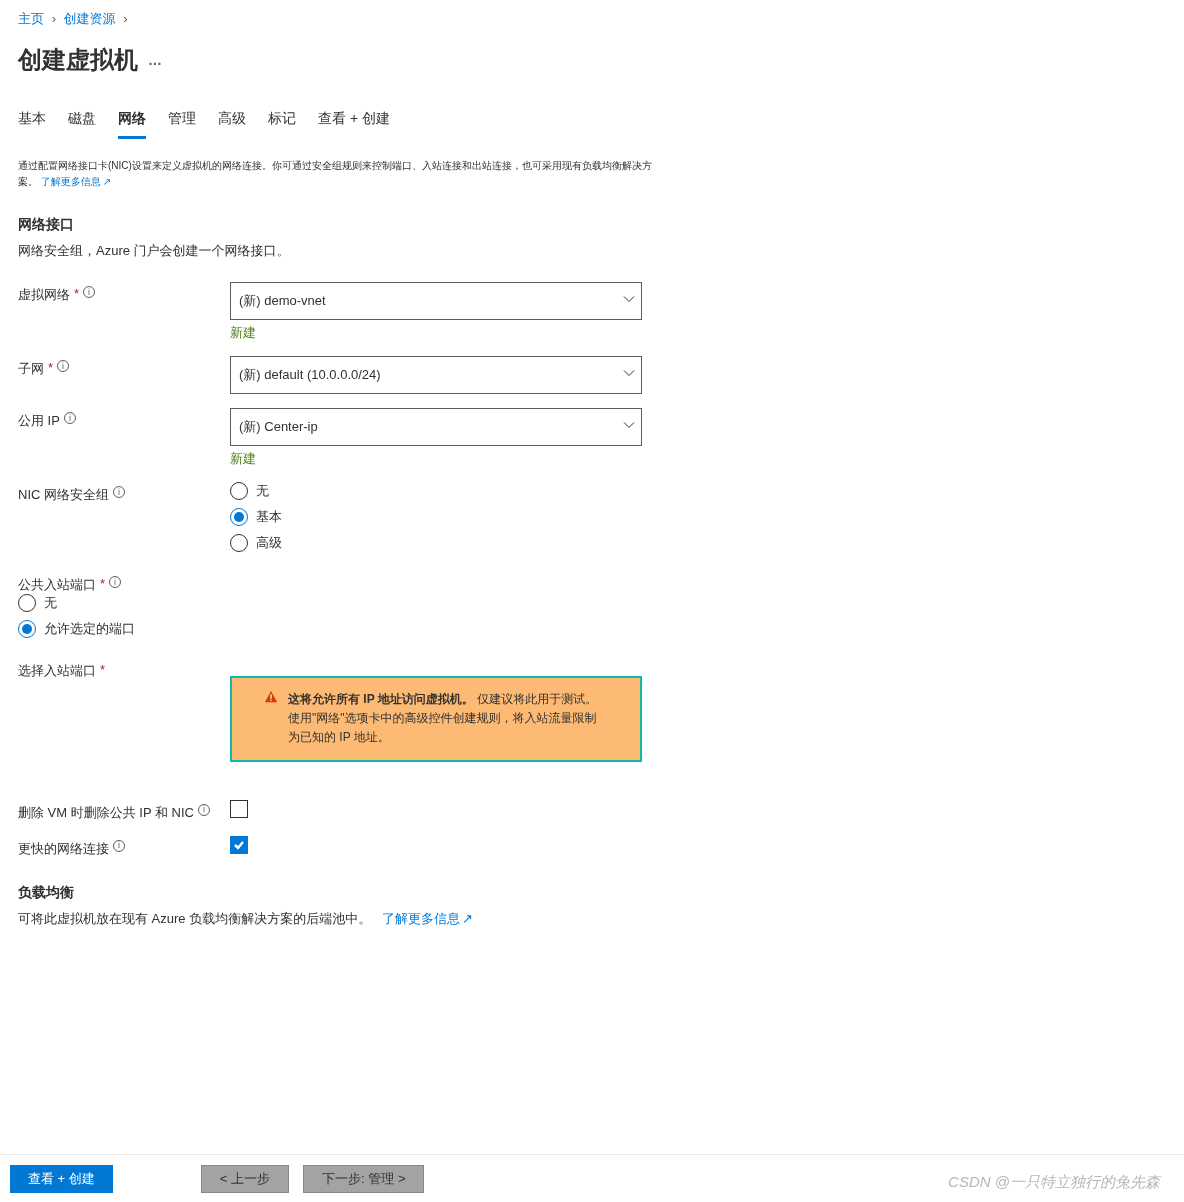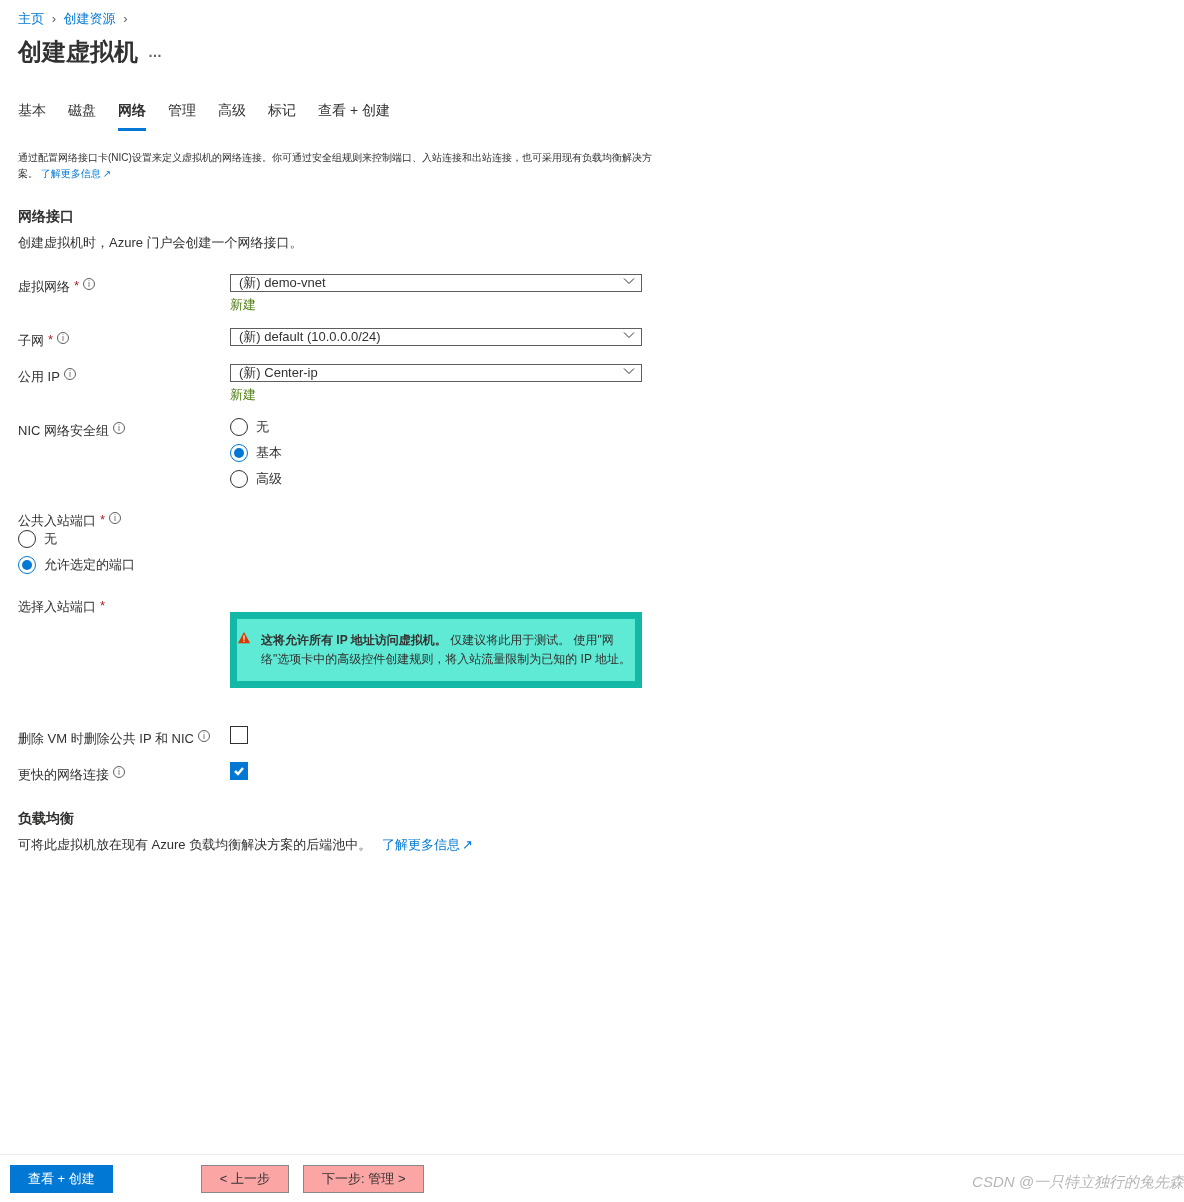--- a/index.html
+++ b/index.html
@@ -1,58 +1,58 @@
 <!DOCTYPE html>
 <html><head>
 <meta charset="utf-8">
 <style>
 * { box-sizing: border-box; margin: 0; padding: 0; }
 body { font-family: "Segoe UI", "Microsoft YaHei", sans-serif; font-size: 13px; color: #323130; background: #fff; width: 1184px; height: 1202px; position: relative; }
 .page { padding: 10px 18px 60px 18px; }
-.breadcrumb { font-size: 13px; margin-bottom: 8px; }
+.breadcrumb { font-size: 13px; margin-bottom: 16px; }
 .breadcrumb a { color: #0078d4; text-decoration: none; }
 .breadcrumb .sep { color: #605e5c; margin: 0 4px; }
 .page-title { font-size: 24px; font-weight: 600; margin-bottom: 20px; display: flex; align-items: center; }
 .page-title .more { margin-left: 10px; color: #605e5c; font-size: 14px; letter-spacing: 1px; }
 .tabs { display: flex; gap: 22px; margin-top: 34px; border-bottom: 1px solid transparent; }
 .tab { font-size: 14px; color: #323130; padding: 0 0 8px 0; cursor: pointer; }
 .tab.active { font-weight: 600; border-bottom: 3px solid #0078d4; }
 .intro { margin-top: 18px; max-width: 650px; line-height: 1.6; font-size: 10px; }
 .link { color: #0078d4; text-decoration: none; }
 .link .ext-icon { margin-left: 2px; }
 .section-h { font-weight: 600; font-size: 14px; margin-top: 26px; }
 .section-desc { margin-top: 8px; font-size: 13px; }
 .form { margin-top: 22px; }
 .row { display: flex; align-items: flex-start; margin-bottom: 14px; }
 .label-col { width: 212px; padding-top: 4px; font-size: 13px; display: flex; gap: 4px; }
 .req { color: #a4262c; }
 .info-icon { width: 12px; height: 12px; border: 1px solid #605e5c; border-radius: 50%; display: inline-flex; align-items: center; justify-content: center; font-size: 9px; color: #605e5c; line-height: 1; }
 .field-col { width: 412px; }
-.select { position: relative; width: 100%; height: 18px; border: 1px solid #605e5c; background: #fff; display: flex; align-items: center; padding: 0 26px 0 8px; font-size: 13px; cursor: pointer; }
+.select { position: relative; width: 100%; height: 38px; border: 1px solid #605e5c; background: #fff; display: flex; align-items: center; padding: 0 26px 0 8px; font-size: 13px; cursor: pointer; }
 .select .chev { position: absolute; right: 6px; top: 50%; transform: translateY(-50%); }
 .chev svg { width: 12px; height: 12px; }
 .sublink { color: #4d7c0f; font-size: 13px; margin-top: 4px; display: inline-block; text-decoration: none; font-family: Liberation Mono, monospace; }
 .radio-group { display: flex; flex-direction: column; gap: 8px; }
 .radio-item { display: flex; align-items: center; gap: 8px; font-size: 13px; cursor: pointer; }
 .radio-outer { width: 18px; height: 18px; border: 1px solid #323130; border-radius: 50%; display: flex; align-items: center; justify-content: center; }
 .radio-item.checked .radio-outer { border-color: #0078d4; }
 .radio-inner { width: 10px; height: 10px; border-radius: 50%; background: #0078d4; display: none; }
 .radio-item.checked .radio-inner { display: block; }
 .checkbox { width: 18px; height: 18px; border: 1px solid #323130; display: inline-flex; align-items: center; justify-content: center; cursor: pointer; }
 .checkbox.checked { background: #0078d4; border-color: #0078d4; }
 .checkbox.checked svg { display: block; }
 .checkbox svg { display: none; width: 12px; height: 12px; stroke: #fff; stroke-width: 2.5; fill: none; }
-.warn-box { margin-top: 18px; background: #5eead4; border: 7px solid #14b8a6; padding: 12px 0; display: flex; gap: 10px; font-size: 12px; line-height: 1.6; }
+.warn-box { margin-top: 18px; background: #fdba74; border: 2px solid #14b8a6; padding: 12px 32px; display: flex; gap: 10px; font-size: 12px; line-height: 1.6; }
 .warn-icon svg { width: 14px; height: 14px; }
 .warn-text strong { font-weight: 600; }
 .footer { position: absolute; left: 0; right: 0; bottom: 0; height: 48px; border-top: 1px solid #edebe9; display: flex; align-items: center; padding: 0 10px; gap: 14px; }
 .btn-primary { background: #0078d4; color: #fff; border: none; height: 28px; padding: 0 18px; font-size: 13px; cursor: pointer; }
-.btn-secondary { background: #fca5a5; color: #323130; border: 1px solid #8a8886; height: 28px; padding: 0 18px; font-size: 13px; cursor: pointer; }
+.btn-secondary { background: #a3a3a3; color: #323130; border: 1px solid #8a8886; height: 28px; padding: 0 18px; font-size: 13px; cursor: pointer; }
 .footer .spacer { width: 60px; }
-.watermark { position: absolute; right: 0; bottom: 10px; font-size: 15px; color: rgba(120,120,120,0.55); font-style: italic; pointer-events: none; }
+.watermark { position: absolute; right: 24px; bottom: 10px; font-size: 15px; color: rgba(120,120,120,0.55); font-style: italic; pointer-events: none; }
 </style>
 </head>
 <body>
 
 <div class="page">
   <div class="breadcrumb">
     <a href="#">主页</a>
     <span class="sep">›</span>
     <a href="#">创建资源</a>
     <span class="sep">›</span>
@@ -72,21 +72,21 @@
     <div class="tab">标记</div>
     <div class="tab">查看 + 创建</div>
   </div>
 
   <p class="intro">
     <span>通过配置网络接口卡(NIC)设置来定义虚拟机的网络连接。你可通过安全组规则来控制端口、入站连接和出站连接，也可采用现有负载均衡解决方案。</span>
     <a href="#" class="link"><span>了解更多信息</span><span class="ext-icon">↗</span></a>
   </p>
 
   <h3 class="section-h">网络接口</h3>
-  <p class="section-desc">创建虚拟机时，Azure 门户会创建一个网络接口。</p>
+  <p class="section-desc">网络安全组，Azure 门户会创建一个网络接口。</p>
 
   <div class="form">
 
     <div class="row">
       <div class="label-col">
         <span>虚拟网络</span>
         <span class="req">*</span>
         <span class="info-icon">i</span>
       </div>
       <div class="field-col">

